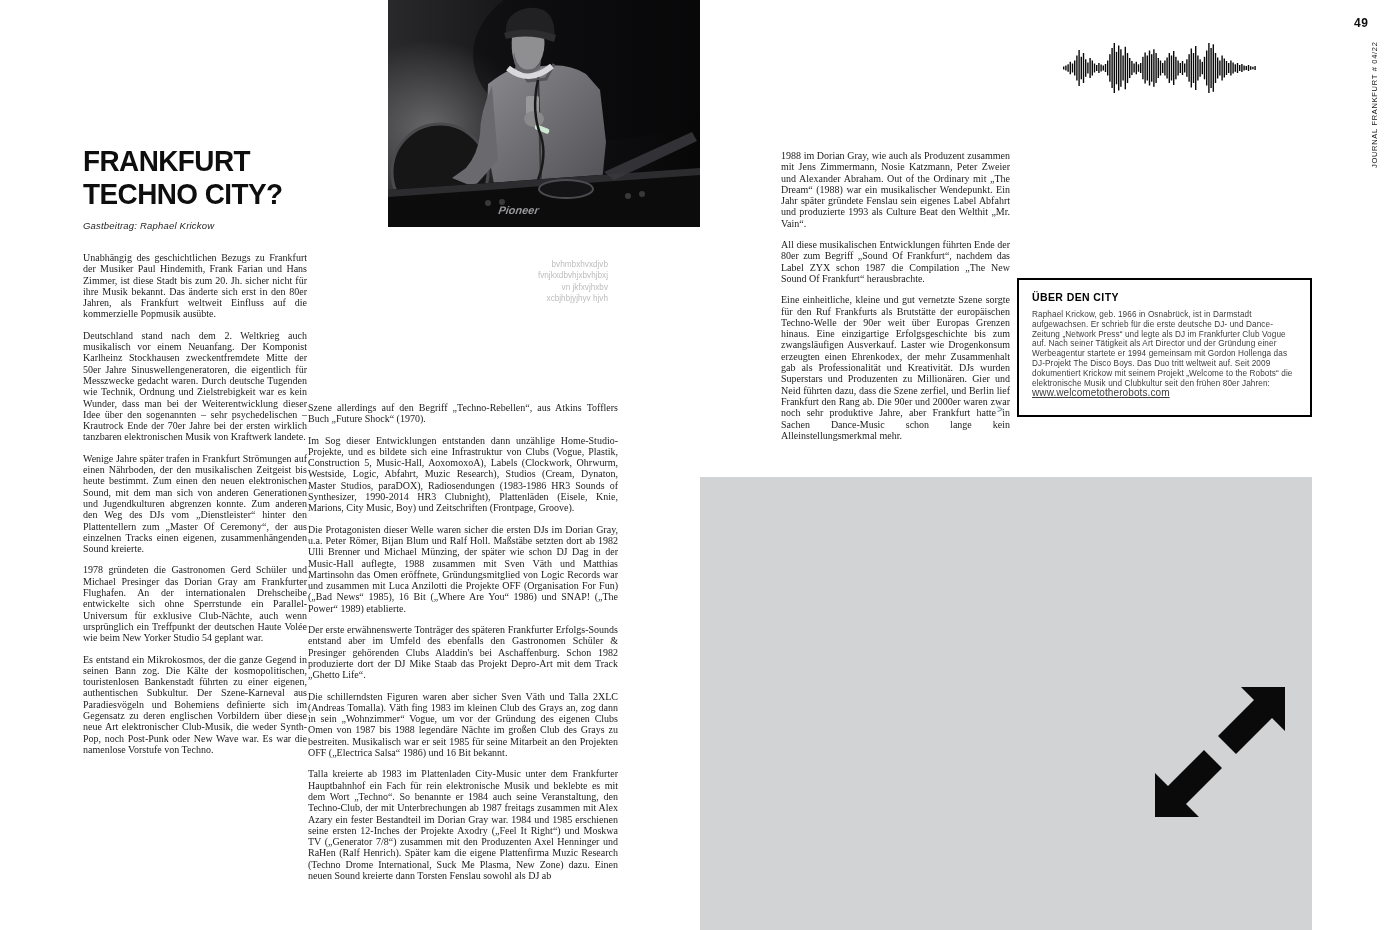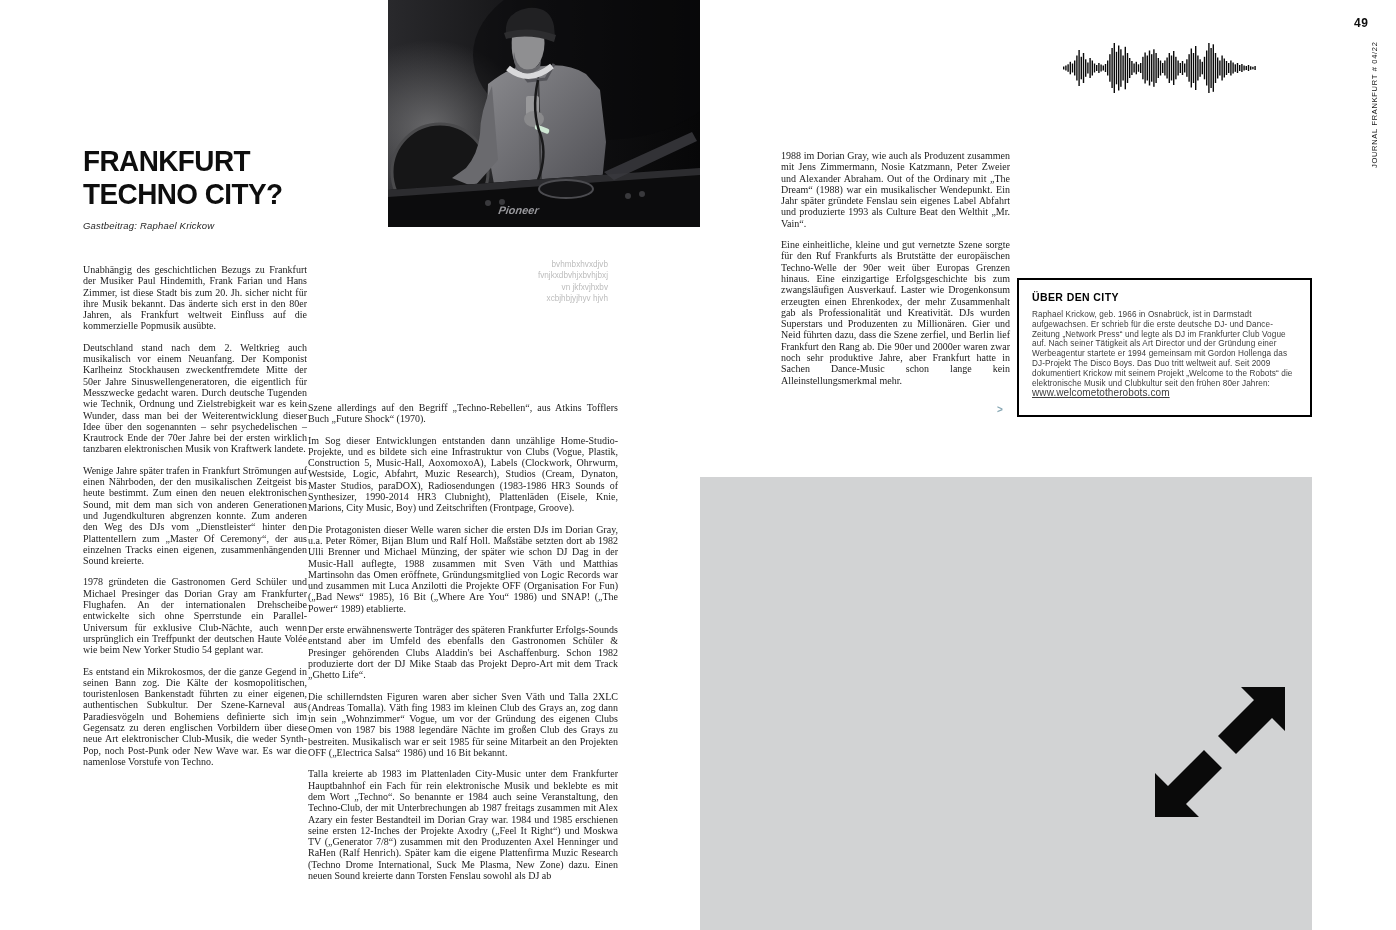--- a/index.html
+++ b/index.html
@@ -9,21 +9,21 @@
   
   .title{position:absolute;left:83px;top:144px;font-family:"Liberation Sans",sans-serif;
          font-weight:bold;font-size:30px;line-height:33px;letter-spacing:-.6px;color:#0e0e0e;
          transform:scaleX(.93);transform-origin:0 0;white-space:nowrap;}
   .byline{position:absolute;left:83px;top:220px;font-family:"Liberation Sans",sans-serif;
           font-style:italic;font-size:9.5px;color:#1f1f1f;letter-spacing:.2px;}
 
   
   .col{position:absolute;font-size:10px;line-height:11.3px;text-align:justify;color:#1b1b1b;}
   .col p{margin:0 0 10px 0;}
-  #col1{left:83px;top:264px;width:224px;}
+  #col1{left:83px;top:252px;width:224px;}
   #col2{left:308px;top:402px;width:310px;}
   #col3{left:781px;top:150px;width:229px;}
   .cont-marker{position:absolute;left:997px;top:404px;font-family:"Liberation Sans",sans-serif;
                font-weight:bold;font-size:10px;color:#86a7b4;}
 
   
   .photo{position:absolute;left:388px;top:0;width:312px;height:227px;}
   .caption{position:absolute;left:410px;top:259px;width:198px;text-align:right;
            font-family:"Liberation Sans",sans-serif;font-size:8.2px;line-height:11.3px;color:#bdbdbd;}
 
@@ -125,20 +125,21 @@
     <p>Szene allerdings auf den Begriff „Techno-Rebellen“, aus Atkins Tofflers Buch „Future Shock“ (1970).</p>
     <p>Im Sog dieser Entwicklungen entstanden dann unzählige Home-Studio-Projekte, und es bildete sich eine Infrastruktur von Clubs (Vogue, Plastik, Construction 5, Music-Hall, AoxomoxoA), Labels (Clockwork, Ohrwurm, Westside, Logic, Abfahrt, Muzic Research), Studios (Cream, Dynaton, Master Studios, paraDOX), Radiosendungen (1983-1986 HR3 Sounds of Synthesizer, 1990-2014 HR3 Clubnight), Plattenläden (Eisele, Knie, Marions, City Music, Boy) und Zeitschriften (Frontpage, Groove).</p>
     <p>Die Protagonisten dieser Welle waren sicher die ersten DJs im Dorian Gray, u.a. Peter Römer, Bijan Blum und Ralf Holl. Maßstäbe setzten dort ab 1982 Ulli Brenner und Michael Münzing, der später wie schon DJ Dag in der Music-Hall auflegte, 1988 zusammen mit Sven Väth und Matthias Martinsohn das Omen eröffnete, Gründungsmitglied von Logic Records war und zusammen mit Luca Anzilotti die Projekte OFF (Organisation For Fun)(„Bad News“ 1985), 16 Bit („Where Are You“ 1986) und SNAP! („The Power“ 1989) etablierte.</p>
     <p>Der erste erwähnenswerte Tonträger des späteren Frankfurter Erfolgs-Sounds entstand aber im Umfeld des ebenfalls den Gastronomen Schüler &amp; Presinger gehörenden Clubs Aladdin's bei Aschaffenburg. Schon 1982 produzierte dort der DJ Mike Staab das Projekt Depro-Art mit dem Track „Ghetto Life“.</p>
     <p>Die schillerndsten Figuren waren aber sicher Sven Väth und Talla 2XLC (Andreas Tomalla). Väth fing 1983 im kleinen Club des Grays an, zog dann in sein „Wohnzimmer“ Vogue, um vor der Gründung des eigenen Clubs Omen von 1987 bis 1988 legendäre Nächte im großen Club des Grays zu bestreiten. Musikalisch war er seit 1985 für seine Mitarbeit an den Projekten OFF („Electrica Salsa“ 1986) und 16 Bit bekannt.</p>
     <p>Talla kreierte ab 1983 im Plattenladen City-Music unter dem Frankfurter Hauptbahnhof ein Fach für rein elektronische Musik und beklebte es mit dem Wort „Techno“. So benannte er 1984 auch seine Veranstaltung, den Techno-Club, der mit Unterbrechungen ab 1987 freitags zusammen mit Alex Azary ein fester Bestandteil im Dorian Gray war. 1984 und 1985 erschienen seine ersten 12-Inches der Projekte Axodry („Feel It Right“) und Moskwa TV („Generator 7/8“) zusammen mit den Produzenten Axel Henninger und RaHen (Ralf Henrich). Später kam die eigene Plattenfirma Muzic Research (Techno Drome International, Suck Me Plasma, New Zone) dazu. Einen neuen Sound kreierte dann Torsten Fenslau sowohl als DJ ab</p>
   </div>
 
   <div class="col" id="col3">
     <p>1988 im Dorian Gray, wie auch als Produzent zusammen mit Jens Zimmermann, Nosie Katzmann, Peter Zweier und Alexander Abraham. Out of the Ordinary mit „The Dream“ (1988) war ein musikalischer Wendepunkt. Ein Jahr später gründete Fenslau sein eigenes Label Abfahrt und produzierte 1993 als Culture Beat den Welthit „Mr. Vain“.</p>
+    <p>All diese musikalischen Entwicklungen führten Ende der 80er zum Begriff „Sound Of Frankfurt“, nachdem das Label ZYX schon 1987 die Compilation „The New Sound Of Frankfurt“ herausbrachte.</p>
     <p>Eine einheitliche, kleine und gut vernetzte Szene sorgte für den Ruf Frankfurts als Brutstätte der europäischen Techno-Welle der 90er weit über Europas Grenzen hinaus. Eine einzigartige Erfolgsgeschichte bis zum zwangsläufigen Ausverkauf. Laster wie Drogenkonsum erzeugten einen Ehrenkodex, der mehr Zusammenhalt gab als Professionalität und Kreativität. DJs wurden Superstars und Produzenten zu Millionären. Gier und Neid führten dazu, dass die Szene zerfiel, und Berlin lief Frankfurt den Rang ab. Die 90er und 2000er waren zwar noch sehr produktive Jahre, aber Frankfurt hatte in Sachen Dance-Music schon lange kein Alleinstellungsmerkmal mehr.</p>
   </div>
   <div class="cont-marker">&gt;</div>
 
   <svg class="waveform" id="waveform" viewBox="0 0 195 52" aria-hidden="true">
       <rect x="0.0" width="1.4" y="24.5" height="3.0" fill="#0a0a0a"></rect>
       <rect x="2.2" width="1.4" y="23.5" height="5.0" fill="#0a0a0a"></rect>
       <rect x="4.4" width="1.4" y="22.3" height="7.5" fill="#0a0a0a"></rect>
       <rect x="6.6" width="1.4" y="19.8" height="12.5" fill="#0a0a0a"></rect>
       <rect x="8.8" width="1.4" y="21.5" height="9.0" fill="#0a0a0a"></rect>

